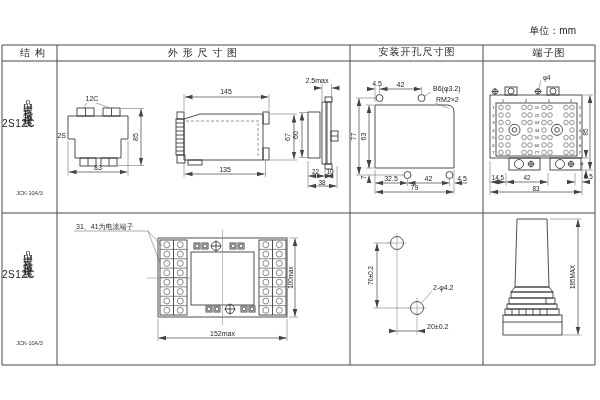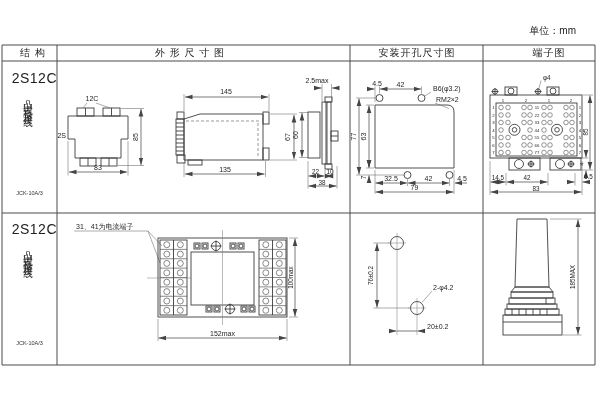--- a/index.html
+++ b/index.html
@@ -1,19 +1,19 @@
 <!DOCTYPE html>
 <html><head>
 <meta charset="utf-8">
 <style>
   html,body{margin:0;padding:0;background:#fff;}
   body{width:600px;height:400px;position:relative;font-family:"Liberation Sans","DejaVu Sans",sans-serif;color:#222;overflow:hidden;}
   .abs{position:absolute;}
   .hdr{top:46px;height:14px;line-height:14px;text-align:center;font-size:10px;color:#222;letter-spacing:1px;}
-  .model{left:2px;width:55px;text-align:right;font-size:14px;letter-spacing:0.5px;}
+  .model{left:2px;width:55px;text-align:left;font-size:10px;letter-spacing:0.5px;margin-top:48px;}
   .code{left:2px;width:55px;text-align:center;font-size:5.5px;color:#333;}
   .vtext{left:21px;writing-mode:vertical-rl;text-orientation:upright;font-size:9.5px;letter-spacing:3px;color:#222;}
   .unit{top:24px;right:24px;font-size:10px;margin-left:48px;}
   svg{position:absolute;left:0;top:0;}
   .shape{stroke:#3c3c3c;stroke-width:0.9;fill:none;}
   .grid{stroke:#4a4a4a;stroke-width:1;}
   .dim{stroke:#444;stroke-width:0.7;fill:none;}
   .ext{stroke:#666;stroke-width:0.55;fill:none;}
   .dash{stroke:#555;stroke-width:0.6;stroke-dasharray:3 2;fill:none;}
   .ctr{stroke:#777;stroke-width:0.5;fill:none;}
@@ -22,22 +22,22 @@
   .d7s{font-size:7px;text-anchor:start;}
   .d7e{font-size:7px;text-anchor:end;}
   .d6{font-size:6.3px;text-anchor:middle;}
   .t4{font-size:4.3px;text-anchor:middle;}
 </style>
 </head>
 <body>
 
 <div class="abs unit">单位：mm</div>
 <div class="abs hdr" style="left:2px;width:62px;">结 构</div>
-<div class="abs hdr" style="left:57px;width:266px;">外 形 尺 寸 图</div>
-<div class="abs hdr" style="left:350px;width:134px;">安装开孔尺寸图</div>
+<div class="abs hdr" style="left:70px;width:266px;">外 形 尺 寸 图</div>
+<div class="abs hdr" style="left:350px;width:134px;font-family:Liberation Mono, monospace;">安装开孔尺寸图</div>
 <div class="abs hdr" style="left:483px;width:132px;">端子图</div>
 
 <div class="abs model" style="top:70px;">2S12C</div>
 <div class="abs vtext" style="top:92px;">凸出式板后接线</div>
 <div class="abs code" style="top:190px;">JCK-10A/3</div>
 
 <div class="abs model" style="top:221px;">2S12C</div>
 <div class="abs vtext" style="top:243px;">凸出式板前接线</div>
 <div class="abs code" style="top:340px;">JCK-10A/3</div>
 

